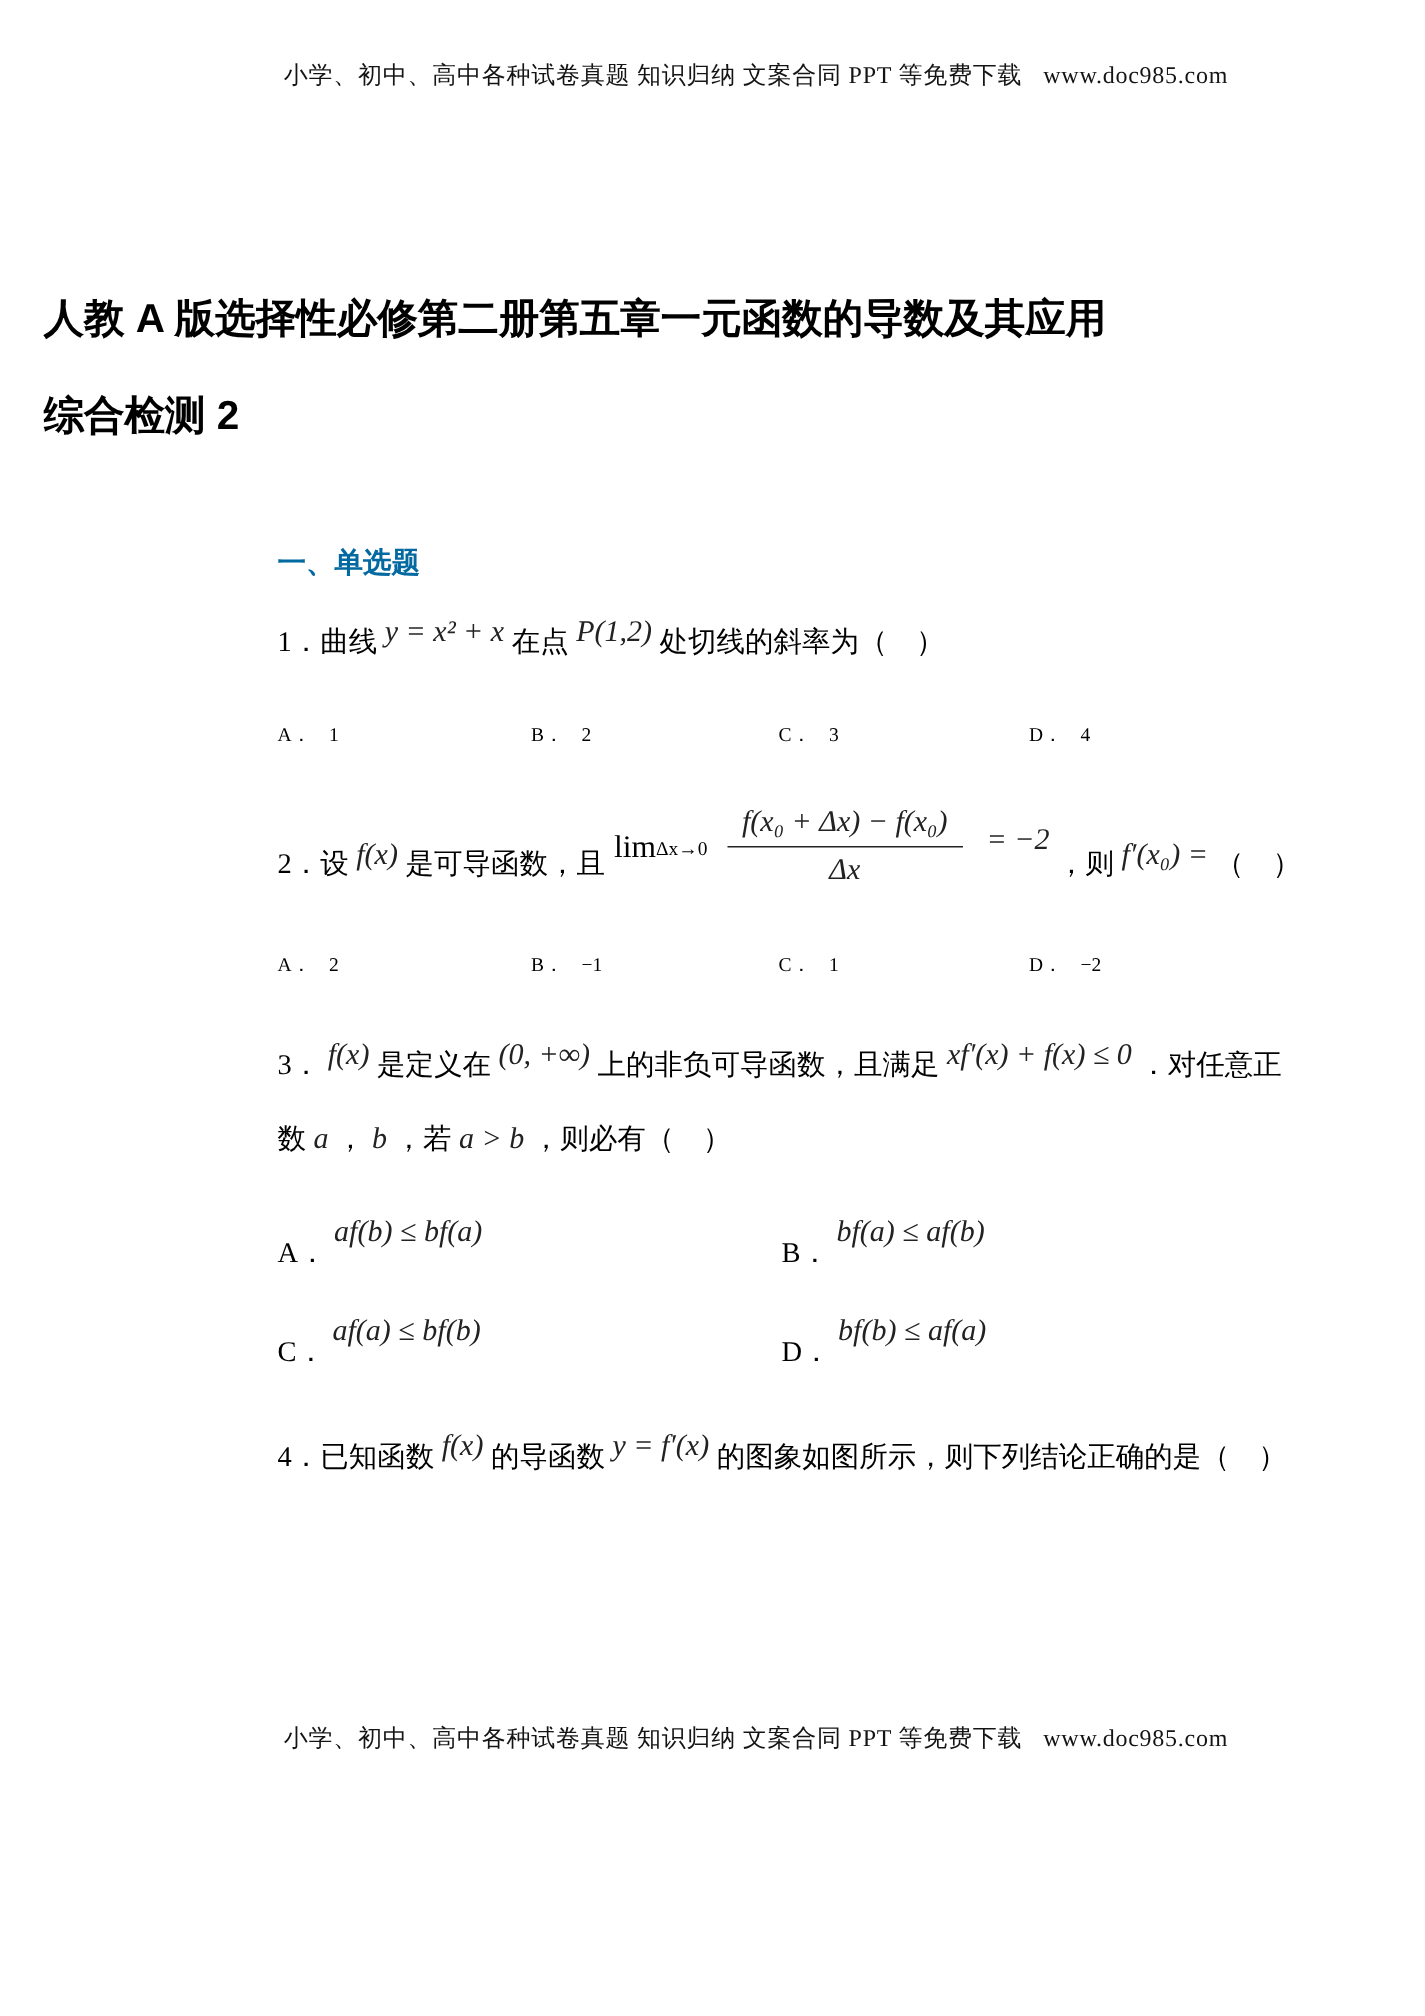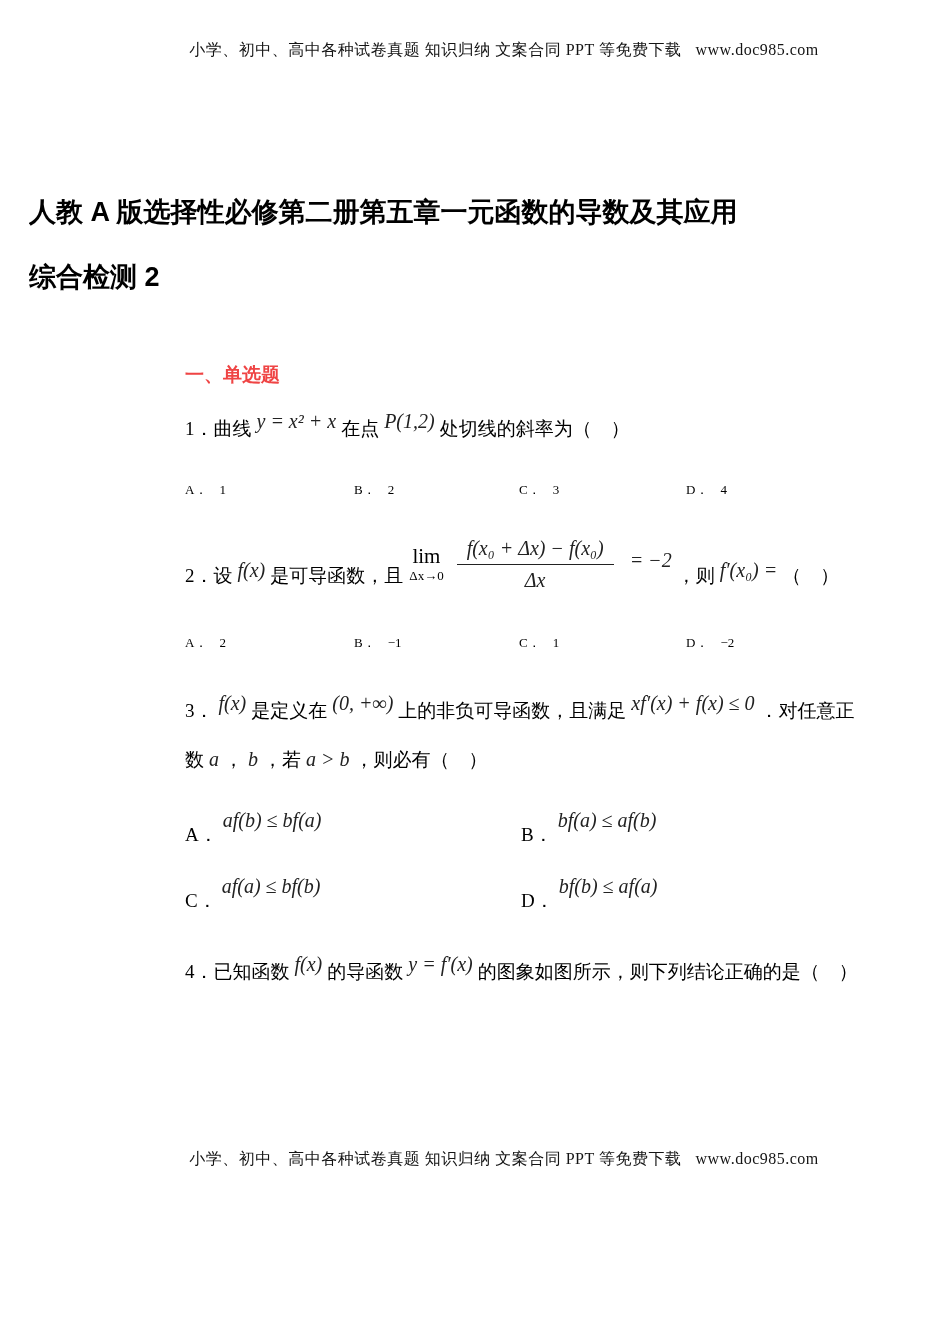--- a/index.html
+++ b/index.html
@@ -21,21 +21,21 @@
   .hf .url { margin-left:14px; }
   .title {
     position:absolute; left:0; right:0;
     text-align:left;
     font-family:"Liberation Sans","DejaVu Sans",sans-serif;
     font-weight:700; font-size:27px; color:#000;
   }
   .section-heading {
     position:absolute; left:156px;
     font-family:"Liberation Sans","DejaVu Sans",sans-serif;
-    font-weight:700; font-size:19px; color:#ef4444;
+    font-weight:700; font-size:19px; color:#0369a1;
   }
   .q {
     position:absolute; left:156px; right:120px;
     font-size:19px; line-height:27px; color:#000;
     white-space:nowrap;
   }
   .m {
     font-family:"Liberation Serif","DejaVu Serif",serif;
     font-style:italic; font-size:20px; color:#222;
     margin:0 5px;
@@ -45,21 +45,21 @@
   
   .q2row {
     position:absolute; left:156px; top:524px; height:80px;
     display:flex; align-items:center;
     font-size:19px; color:#000; white-space:nowrap;
   }
   .sh  { position:relative; top:12px; }
   .sh2 { position:relative; top:6px; }
   .shm { position:relative; top:-4px; }
   .lim {
-    display:inline-flex; flex-direction:column; align-items:center;
+    display:inline-flex; flex-direction:row; align-items:center;
     margin:0 2px 0 6px; line-height:1;
   }
   .lim .limw { font-size:21px; font-style:normal; }
   .lim .lims { font-size:13px; font-style:normal; margin-top:2px; }
   .frac {
     display:inline-flex; flex-direction:column; align-items:center;
     margin:0 6px; line-height:1.25;
   }
   .frac .num { padding:0 10px 3px 10px; border-bottom:1.5px solid #222; }
   .frac .den { padding-top:3px; }

